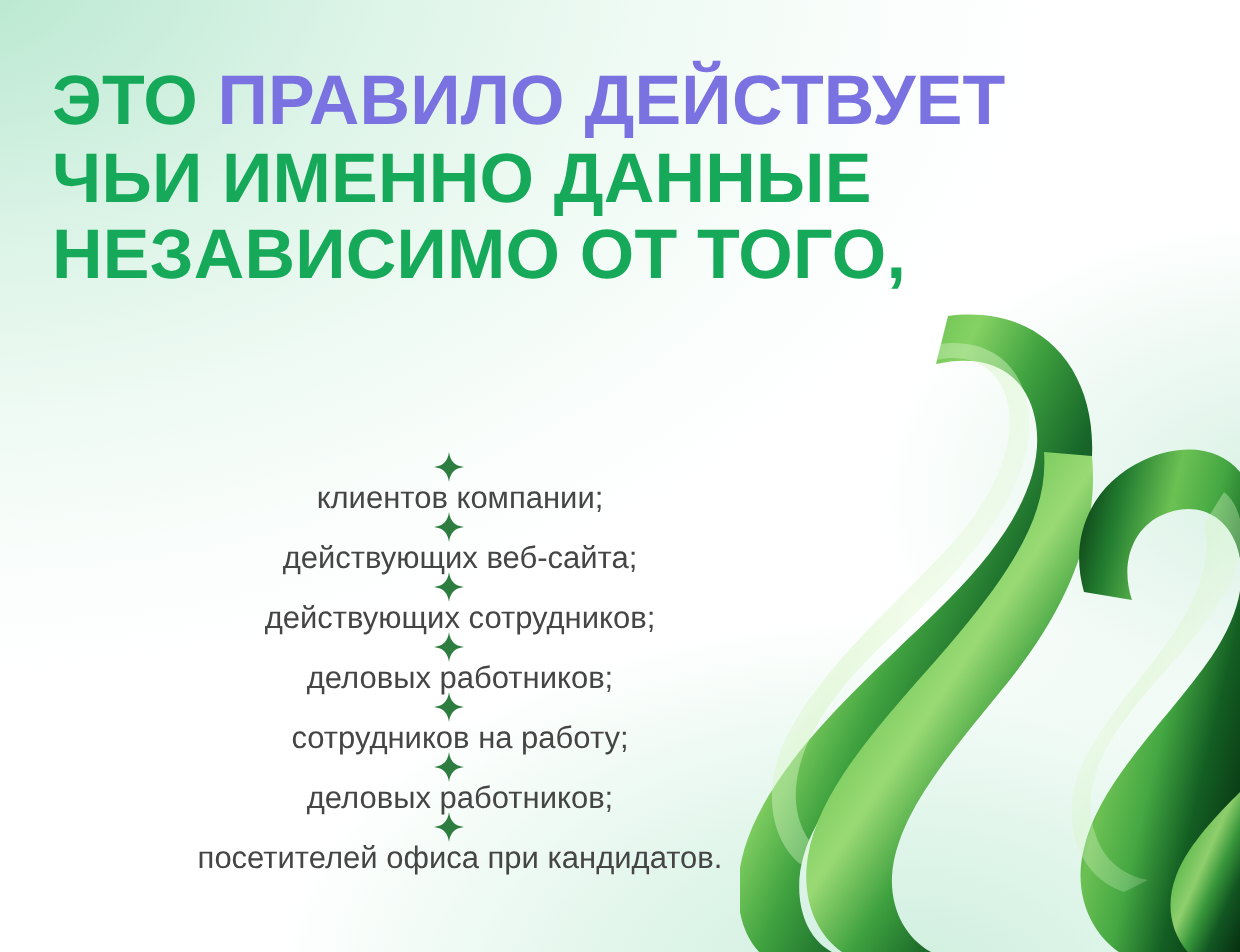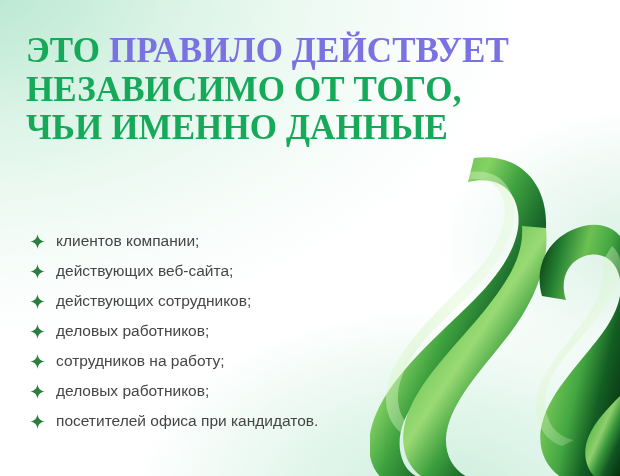--- a/index.html
+++ b/index.html
@@ -79,21 +79,20 @@
     left: 26px;
     top: 32px;
     width: 560px;
     font-size: 35px;
     line-height: 38.5px;
     font-weight: 700;
     letter-spacing: 0.1px;
     color: #17a95a;
     text-transform: uppercase;
     white-space: nowrap;
-    font-family: Liberation Serif, serif;
   }
   .headline .line { display: block; }
   .hl-green  { color: #17a95a; }
   .hl-purple { color: #7b72e2; }
 
   
   .bullets {
     position: absolute;
     left: 30px;
     top: 226px;
@@ -101,20 +100,21 @@
     list-style: none;
     margin: 0;
     padding: 0;
   }
   .bullet-item {
     display: flex;
     align-items: center;
     height: 30px;
     font-size: 15.5px;
     color: #454545;
+    flex-direction: column;
   }
   .star-icon {
     flex: 0 0 auto;
     width: 15px;
     height: 15px;
     margin-right: 11px;
     display: block;
   }
   .star-icon svg { display: block; width: 15px; height: 15px; }
   .bullet-text {
@@ -194,25 +194,25 @@
       <path d="M250,238 L250,330 L228,330 C216,320 212,304 218,288
                C224,272 240,256 250,246 Z" fill="url(#gLoopB)" opacity="0.92"></path>
     </svg>
   </div>
 
   <div class="headline">
     <span class="line">
       <span class="hl-green">ЭТО </span><span class="hl-purple">ПРАВИЛО ДЕЙСТВУЕТ</span>
     </span>
     <span class="line">
+      <span class="hl-green">ЧЬИ ИМЕННО ДАННЫЕ</span>
+    </span>
+    <span class="line">
       <span class="hl-green">НЕЗАВИСИМО ОТ ТОГО,</span>
     </span>
-    <span class="line">
-      <span class="hl-green">ЧЬИ ИМЕННО ДАННЫЕ</span>
-    </span>
   </div>
 
   <ul class="bullets">
     <li class="bullet-item">
       <span class="star-icon">
         <svg viewBox="0 0 16 16" xmlns="http://www.w3.org/2000/svg" aria-hidden="true">
           <path d="M8 0 C8.7 5 11 7.3 16 8 C11 8.7 8.7 11 8 16 C7.3 11 5 8.7 0 8 C5 7.3 7.3 5 8 0 Z" fill="#2c7d3f"></path>
         </svg>
       </span>
       <span class="bullet-text">клиентов компании;</span>

